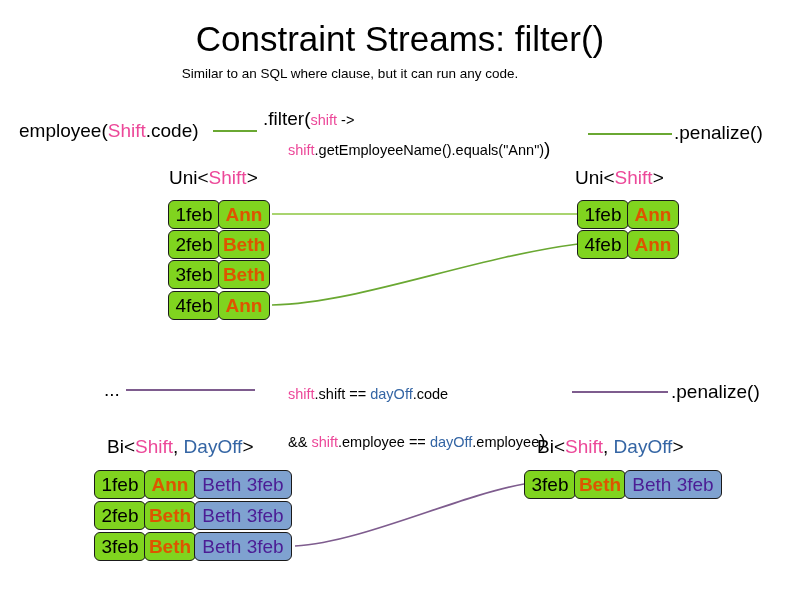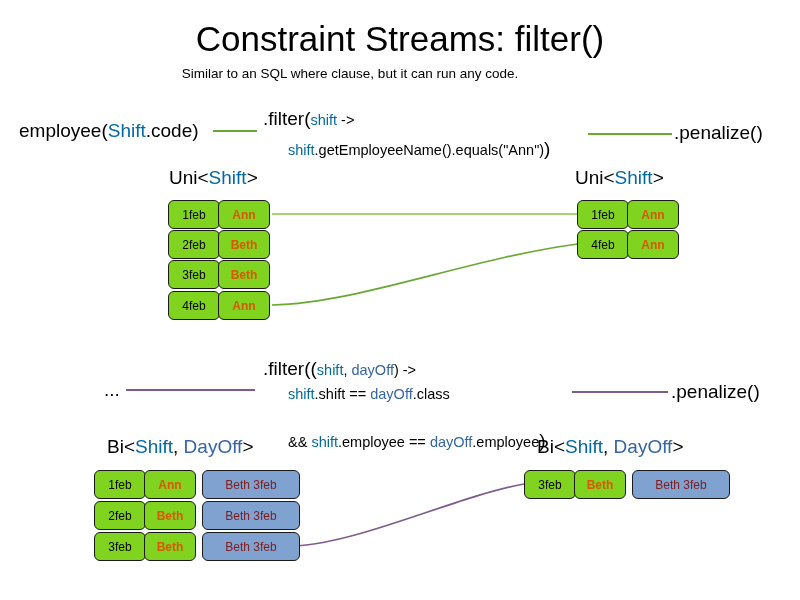--- a/index.html
+++ b/index.html
@@ -21,41 +21,41 @@
   }
   .subtitle{
     position:absolute;left:0;top:66px;width:700px;
     text-align:center;font-size:13.5px;
   }
 
   
   .txt{position:absolute;white-space:nowrap;}
   .t19{font-size:19px;}
   .t15{font-size:14.5px;}
-  .green{color:#0369a1;}
+  .green{color:#ec4899;}
   .blue{color:#3465a4;}
   .black{color:#000000;}
 
   
   .cardrow{position:absolute;display:flex;align-items:stretch;}
   .seg{
     box-sizing:border-box;
     height:29px;
     border:1.6px solid #1a1a1a;
     border-radius:6px;
     display:flex;align-items:center;justify-content:center;
-    font-size:12px;
+    font-size:19px;
     margin-right:-2px;
     position:relative;
   }
   .seg.g{background:#80d41f;}
   .seg.b{background:#7fa2d0;}
   .seg.lbl-date{color:#000000;}
   .seg.lbl-name{color:#dd5500;font-weight:bold;}
-  .seg.lbl-dayoff{color:#7f1d1d;margin-left:8px;}
+  .seg.lbl-dayoff{color:#4c1d95;}
 
   .stackhdr{position:absolute;font-size:19px;white-space:nowrap;}
 </style>
 </head>
 <body>
 
 <div class="canvas">
 
   <svg class="lines" viewBox="0 0 800 600">
 
@@ -107,23 +107,22 @@
     <div class="seg g lbl-date" style="width:52px;">1feb</div>
     <div class="seg g lbl-name" style="width:52px;">Ann</div>
   </div>
   <div class="cardrow" style="left:577px;top:230px;">
     <div class="seg g lbl-date" style="width:52px;">4feb</div>
     <div class="seg g lbl-name" style="width:52px;">Ann</div>
   </div>
 
   <div class="txt t19 black" style="left:104px;top:379px;">...</div>
 
-  <div class="txt t19" style="left:263px;top:358px;"><span class="black">.filter((</span><span class="green t15">shift</span><span class="black t15">, </span><span class="blue t15">dayOff</span><span class="black t15">) -&gt;</span></div>
 
-  <div class="txt t15" style="left:288px;top:386px;"><span class="green">shift</span><span class="black">.shift == </span><span class="blue">dayOff</span><span class="black">.class</span></div>
+  <div class="txt t15" style="left:288px;top:386px;"><span class="green">shift</span><span class="black">.shift == </span><span class="blue">dayOff</span><span class="black">.code</span></div>
 
   <div class="txt t15" style="left:288px;top:394px;margin-top:36px;"><span class="black">&amp;&amp; </span><span class="green">shift</span><span class="black">.employee == </span><span class="blue">dayOff</span><span class="black">.employee</span><span class="black t19">)</span></div>
 
   <div class="txt t19 black" style="left:671px;top:381px;">.penalize()</div>
 
   <div class="stackhdr" style="left:107px;top:436px;"><span class="black">Bi&lt;</span><span class="green">Shift</span><span class="black">, </span><span class="blue">DayOff</span><span class="black">&gt;</span></div>
 
   <div class="cardrow" style="left:94px;top:470px;">
     <div class="seg g lbl-date" style="width:52px;">1feb</div>
     <div class="seg g lbl-name" style="width:52px;">Ann</div>

